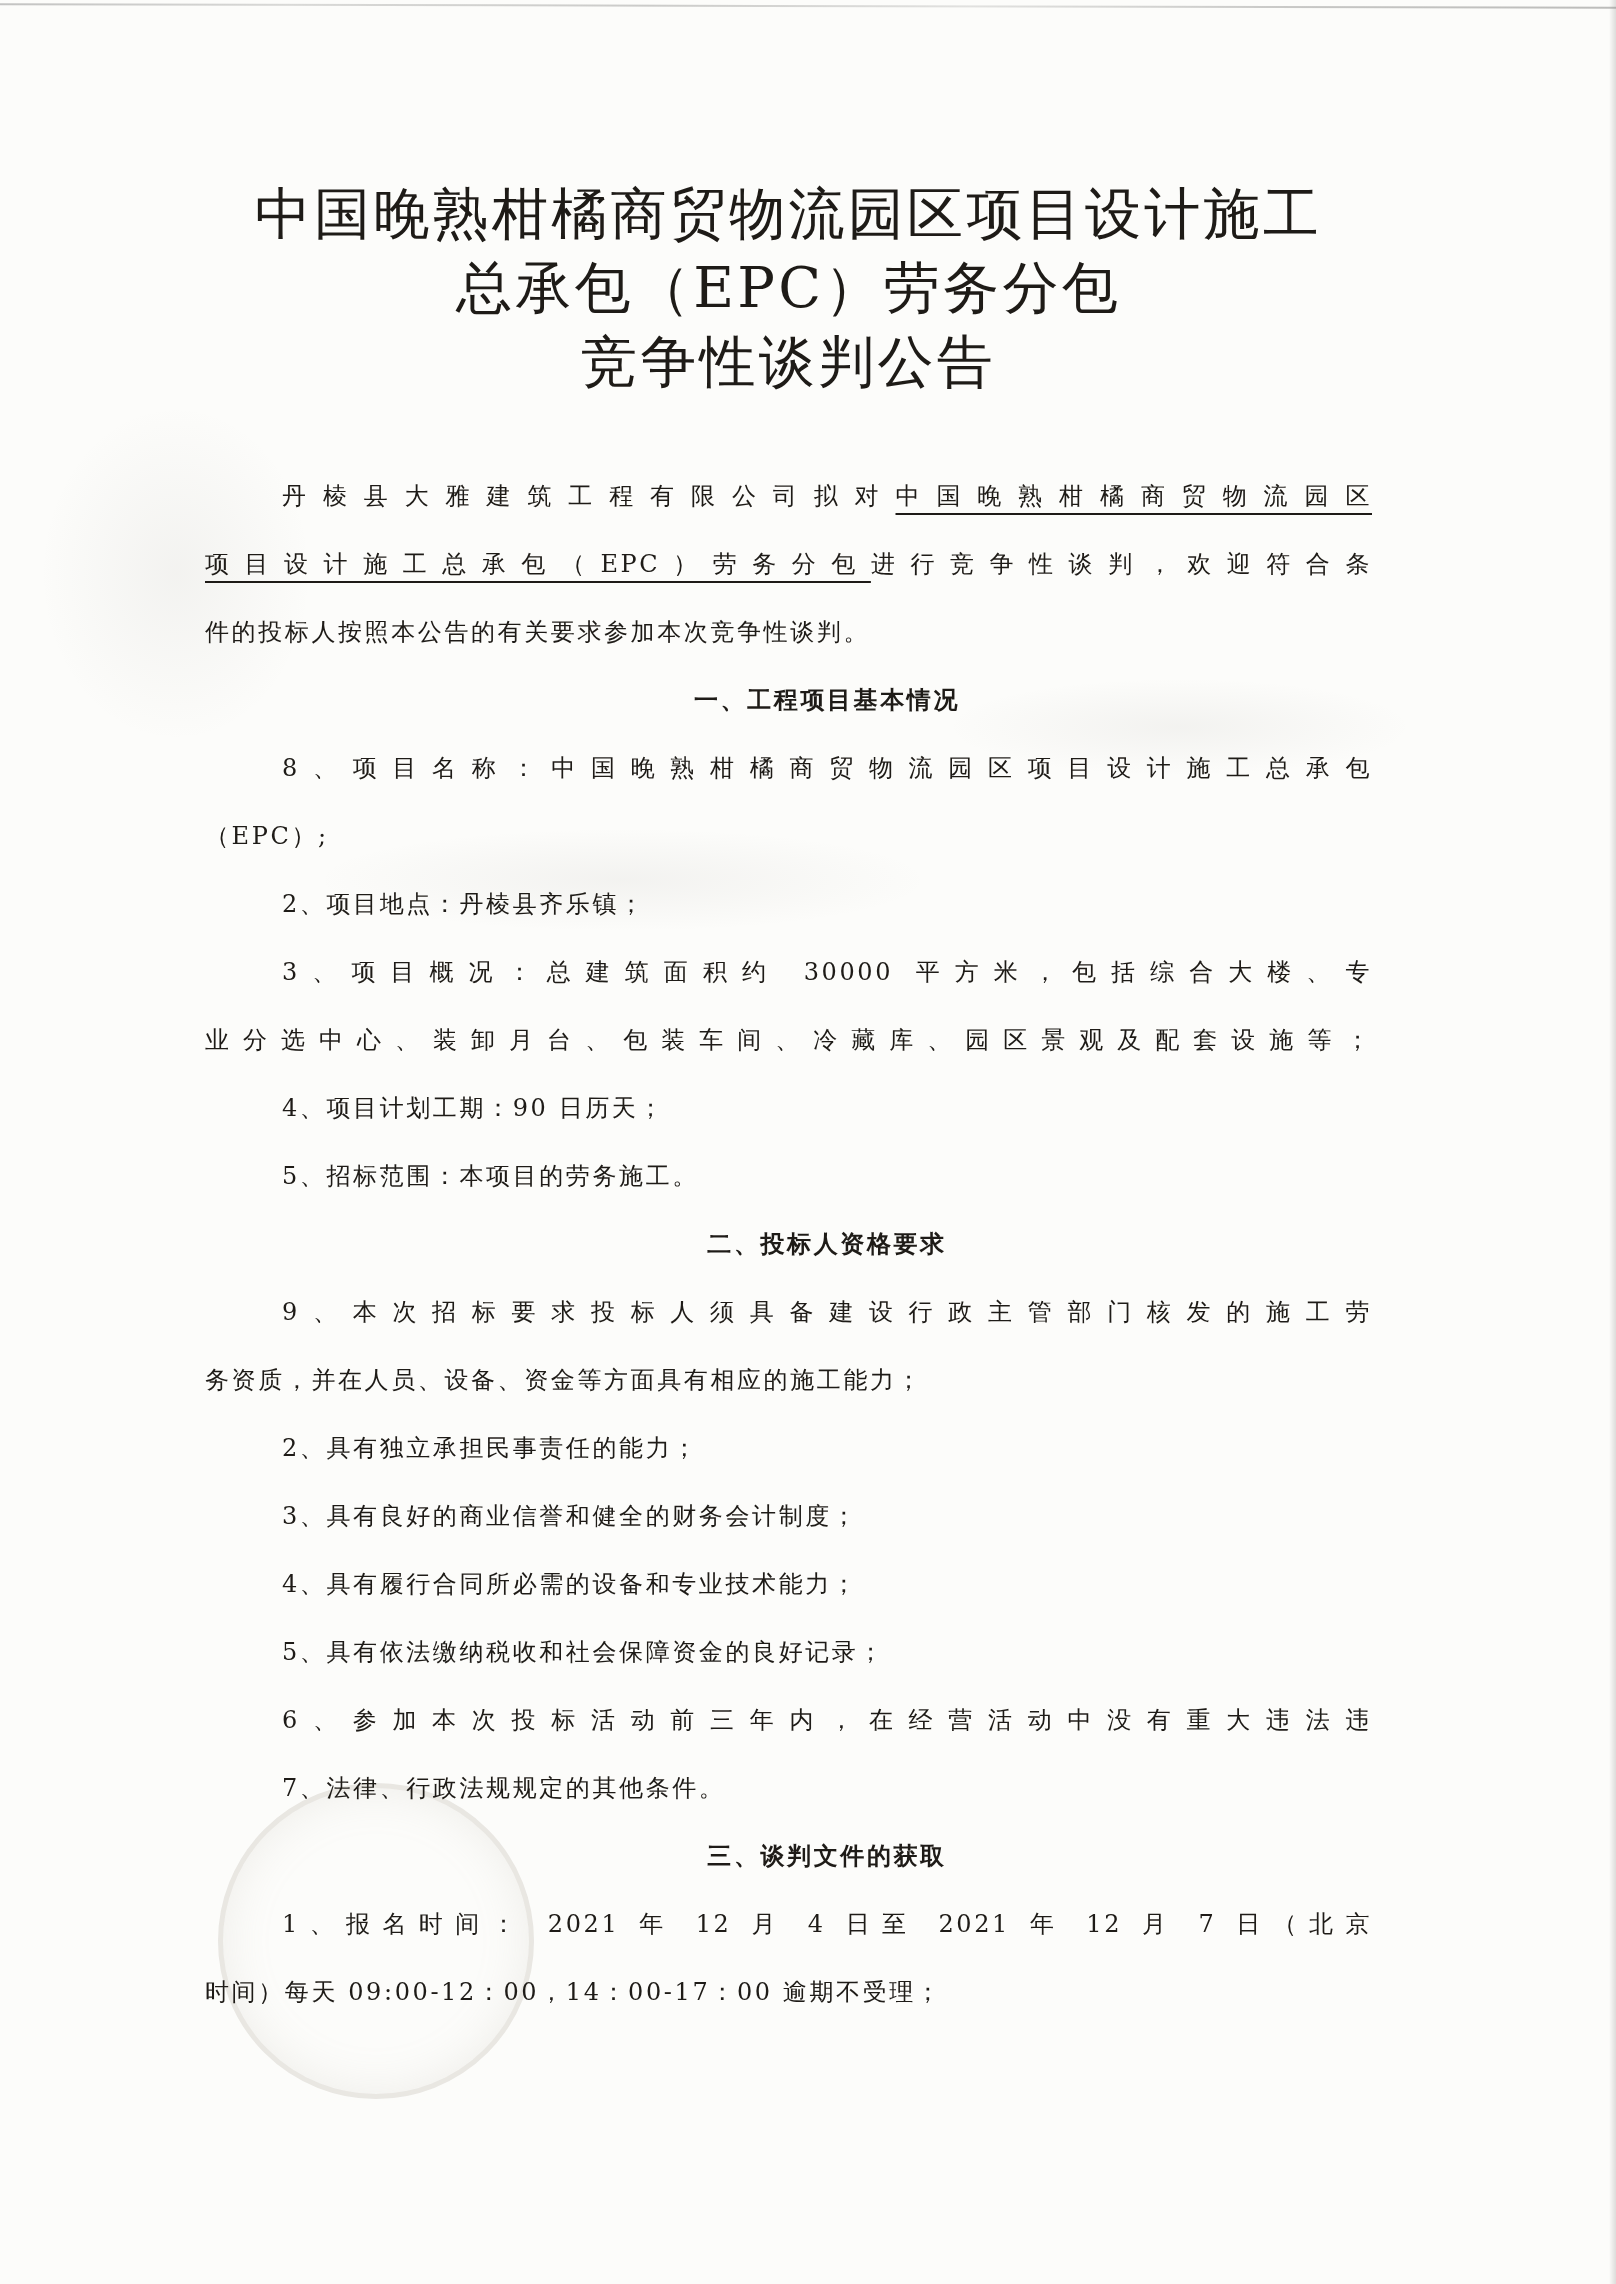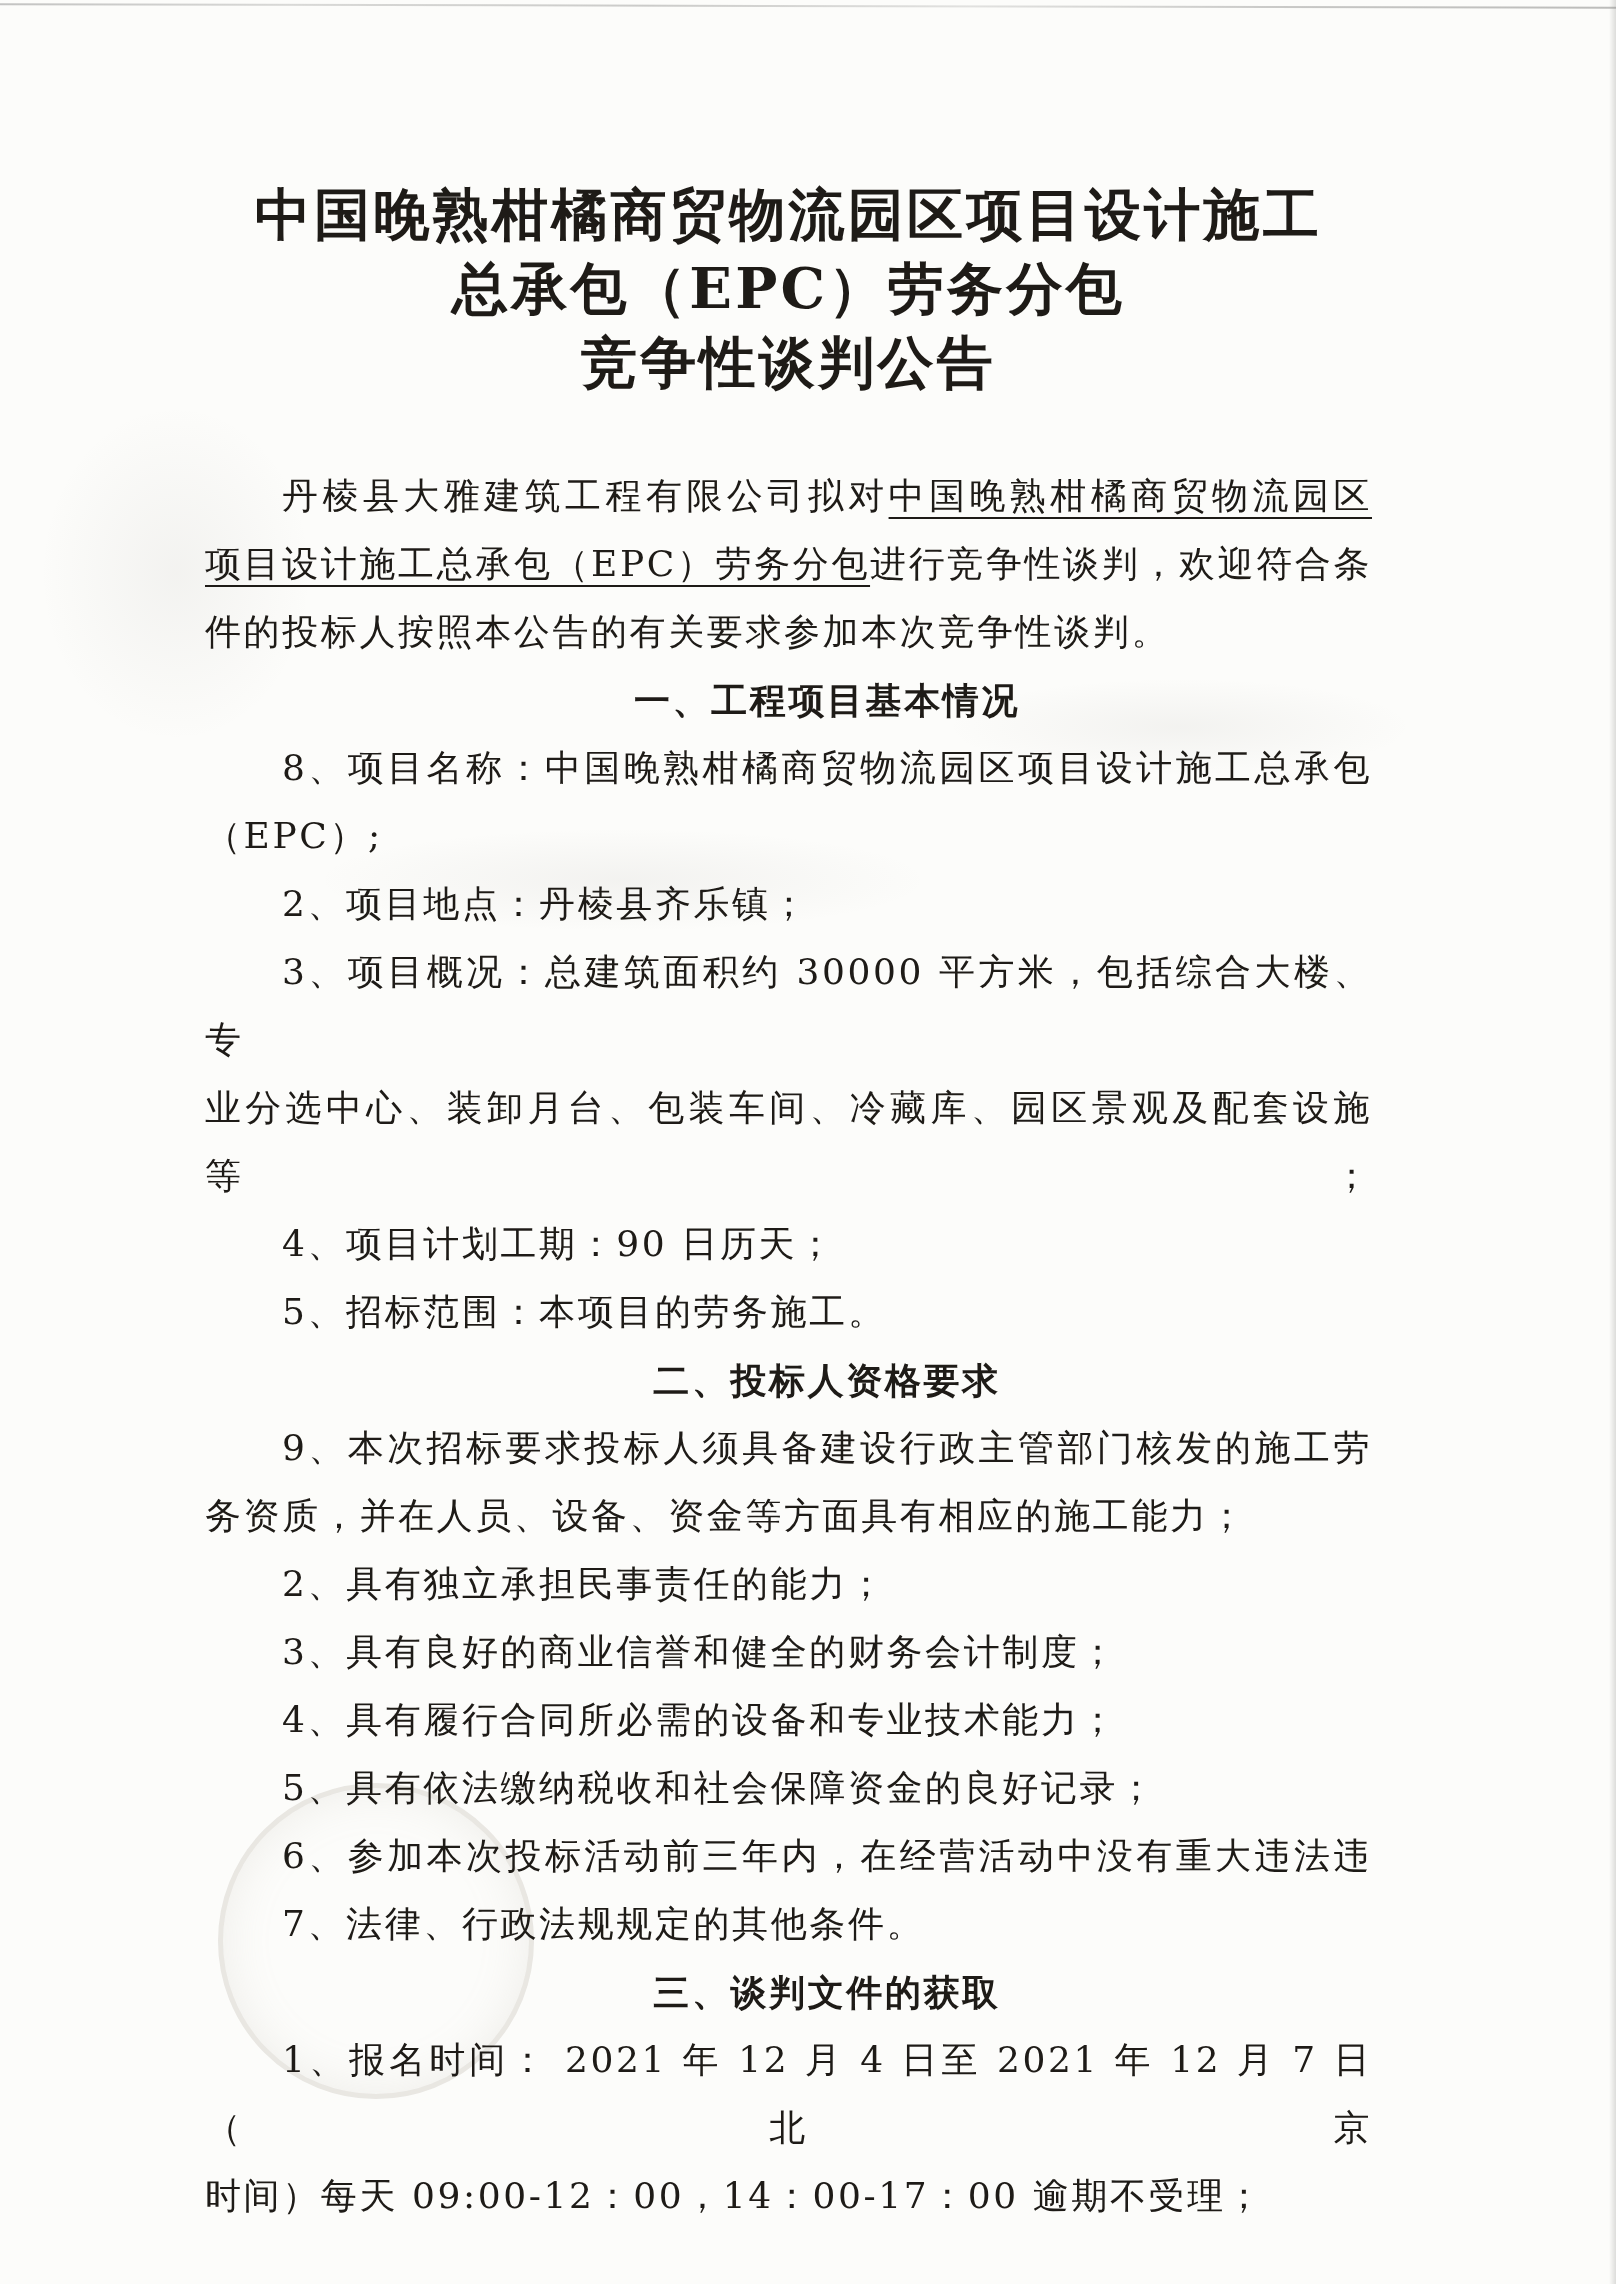--- a/index.html
+++ b/index.html
@@ -30,23 +30,23 @@
   .smudge{
     position:absolute;
     background:radial-gradient(ellipse at center,rgba(120,115,108,.07),rgba(120,115,108,0) 70%);
   }
   .smudge.s1{left:945px;top:678px;width:469px;height:98px;}
   .smudge.s2{left:313px;top:828px;width:619px;height:104px;}
   .smudge.s3{left:39px;top:404px;width:274px;height:339px;}
 
   .content{position:absolute;left:205px;top:177px;width:1167px;}
   .title{margin:0 0 63px 0;font-weight:bold;text-align:center;}
-  .tline{font-size:56px;line-height:74px;letter-spacing:3.3px;font-weight:bold;}
+  .tline{font-size:56px;line-height:74px;letter-spacing:3.3px;font-weight:normal;}
   .body-lines{}
-  .bline{font-size:36px;line-height:68px;letter-spacing:2.6px;white-space:pre-wrap;text-align:left;}
+  .bline{font-size:24px;line-height:68px;letter-spacing:2.6px;white-space:pre-wrap;text-align:left;}
   .bline.fill{text-align:justify;text-align-last:justify;}
   .bline.indent{text-indent:77px;}
   .bline.bold{font-weight:bold;text-align:center;}
   .u{text-decoration:underline;text-underline-offset:8.5px;text-decoration-thickness:2px;}
 </style>
 </head>
 <body>
 
 <div class="page">
   <div class="edge-top"></div>

